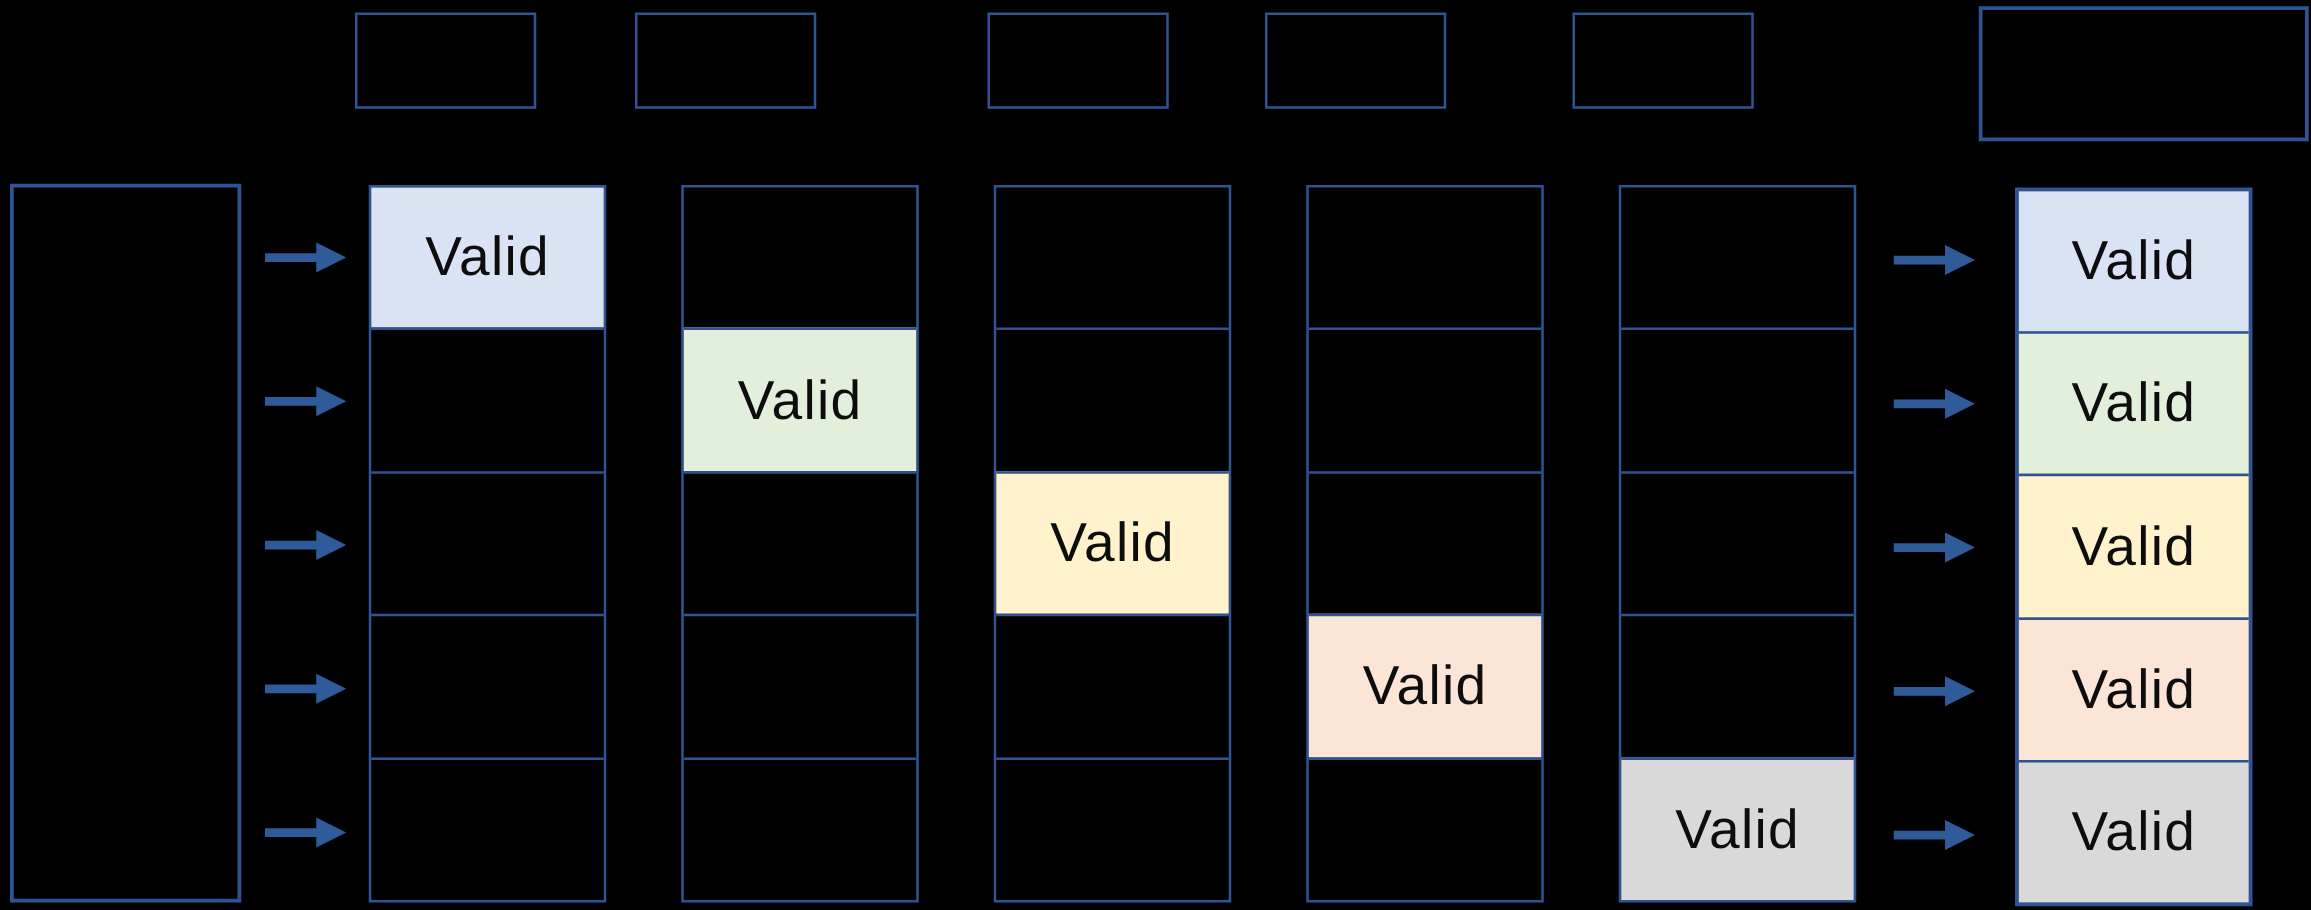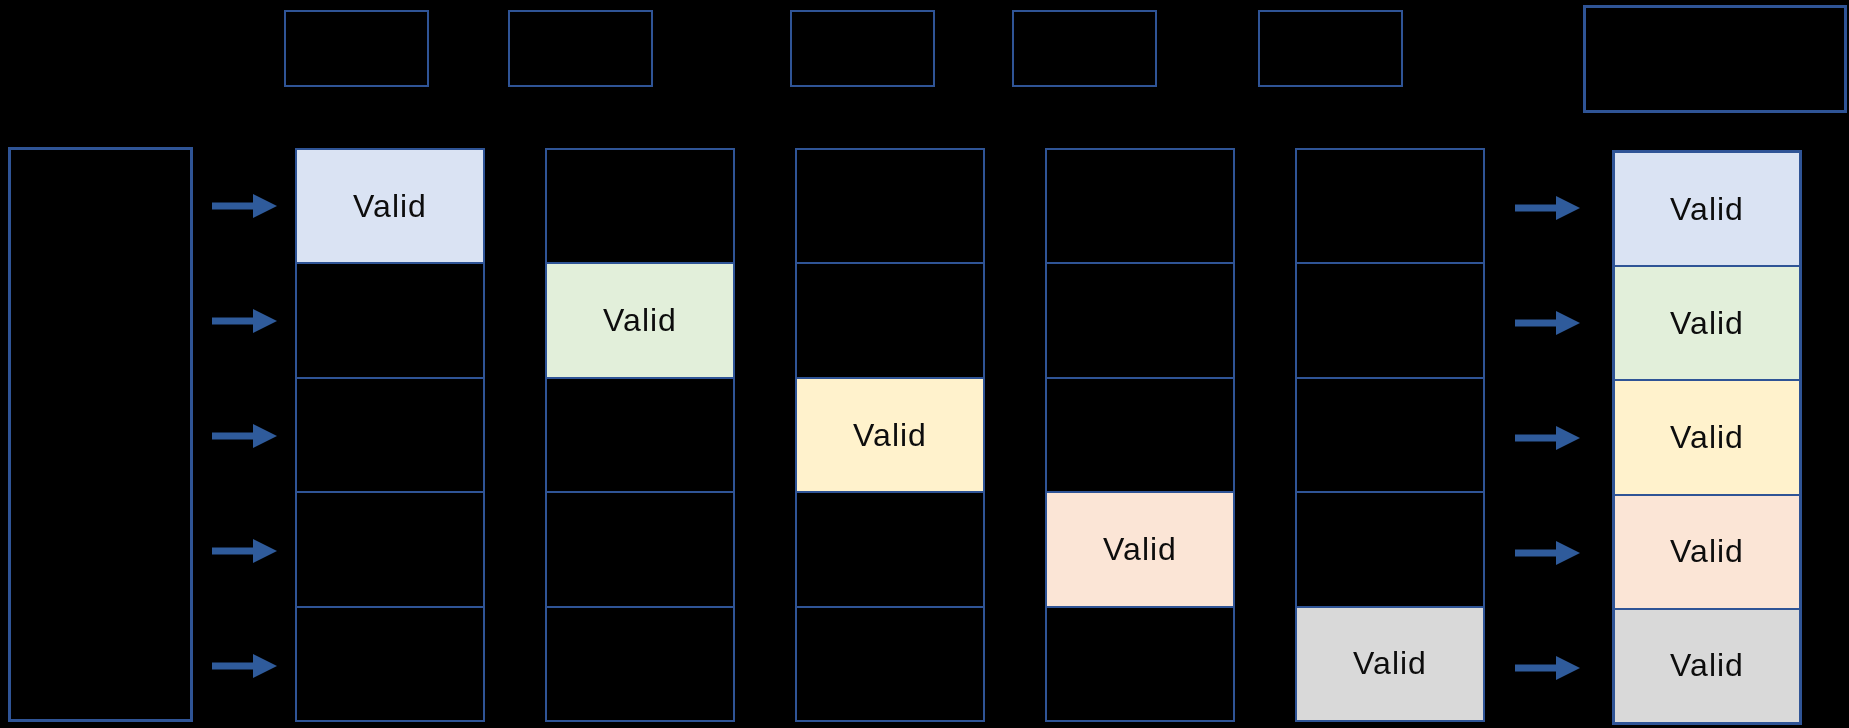--- a/index.html
+++ b/index.html
@@ -36,21 +36,21 @@
     left: 1612px;
     height: 575px;
     border-width: 3px;
   }
   .cell {
     flex: 1;
     box-sizing: border-box;
     display: flex;
     align-items: center;
     justify-content: center;
-    font-size: 32px;
+    font-size: 44px;
     color: #0d0d0d;
     letter-spacing: 1px;
   }
   .cell + .cell { border-top: 2px solid var(--border); }
   .arrow { position: absolute; width: 66px; height: 28px; }
 </style>
 </head>
 <body>
 
 <div class="canvas" id="canvas" style="--border: #2F5496; background: rgb(0, 0, 0);">

